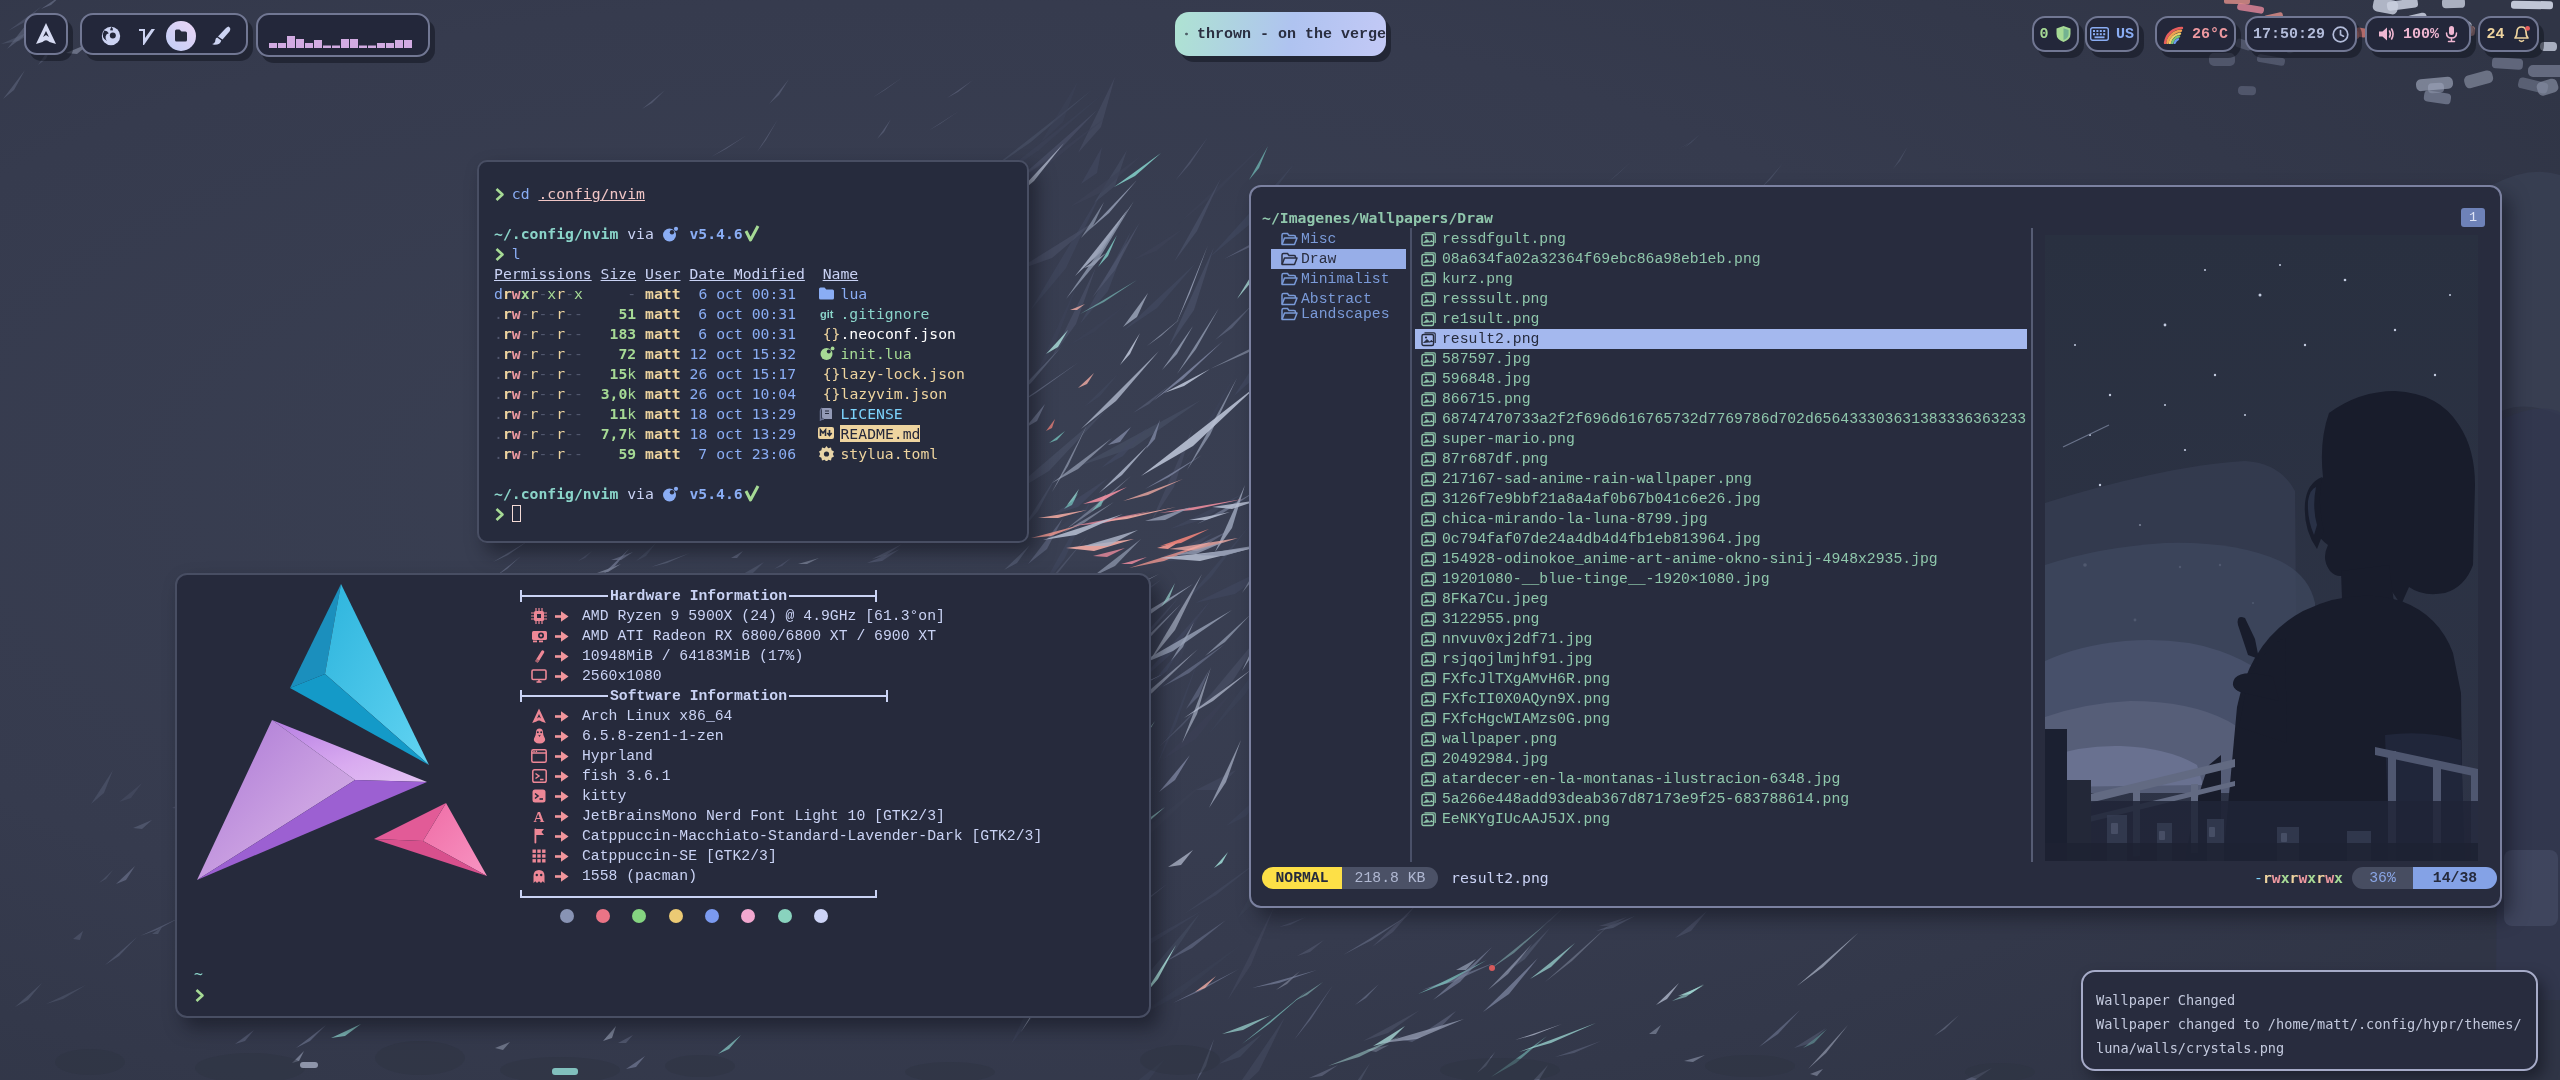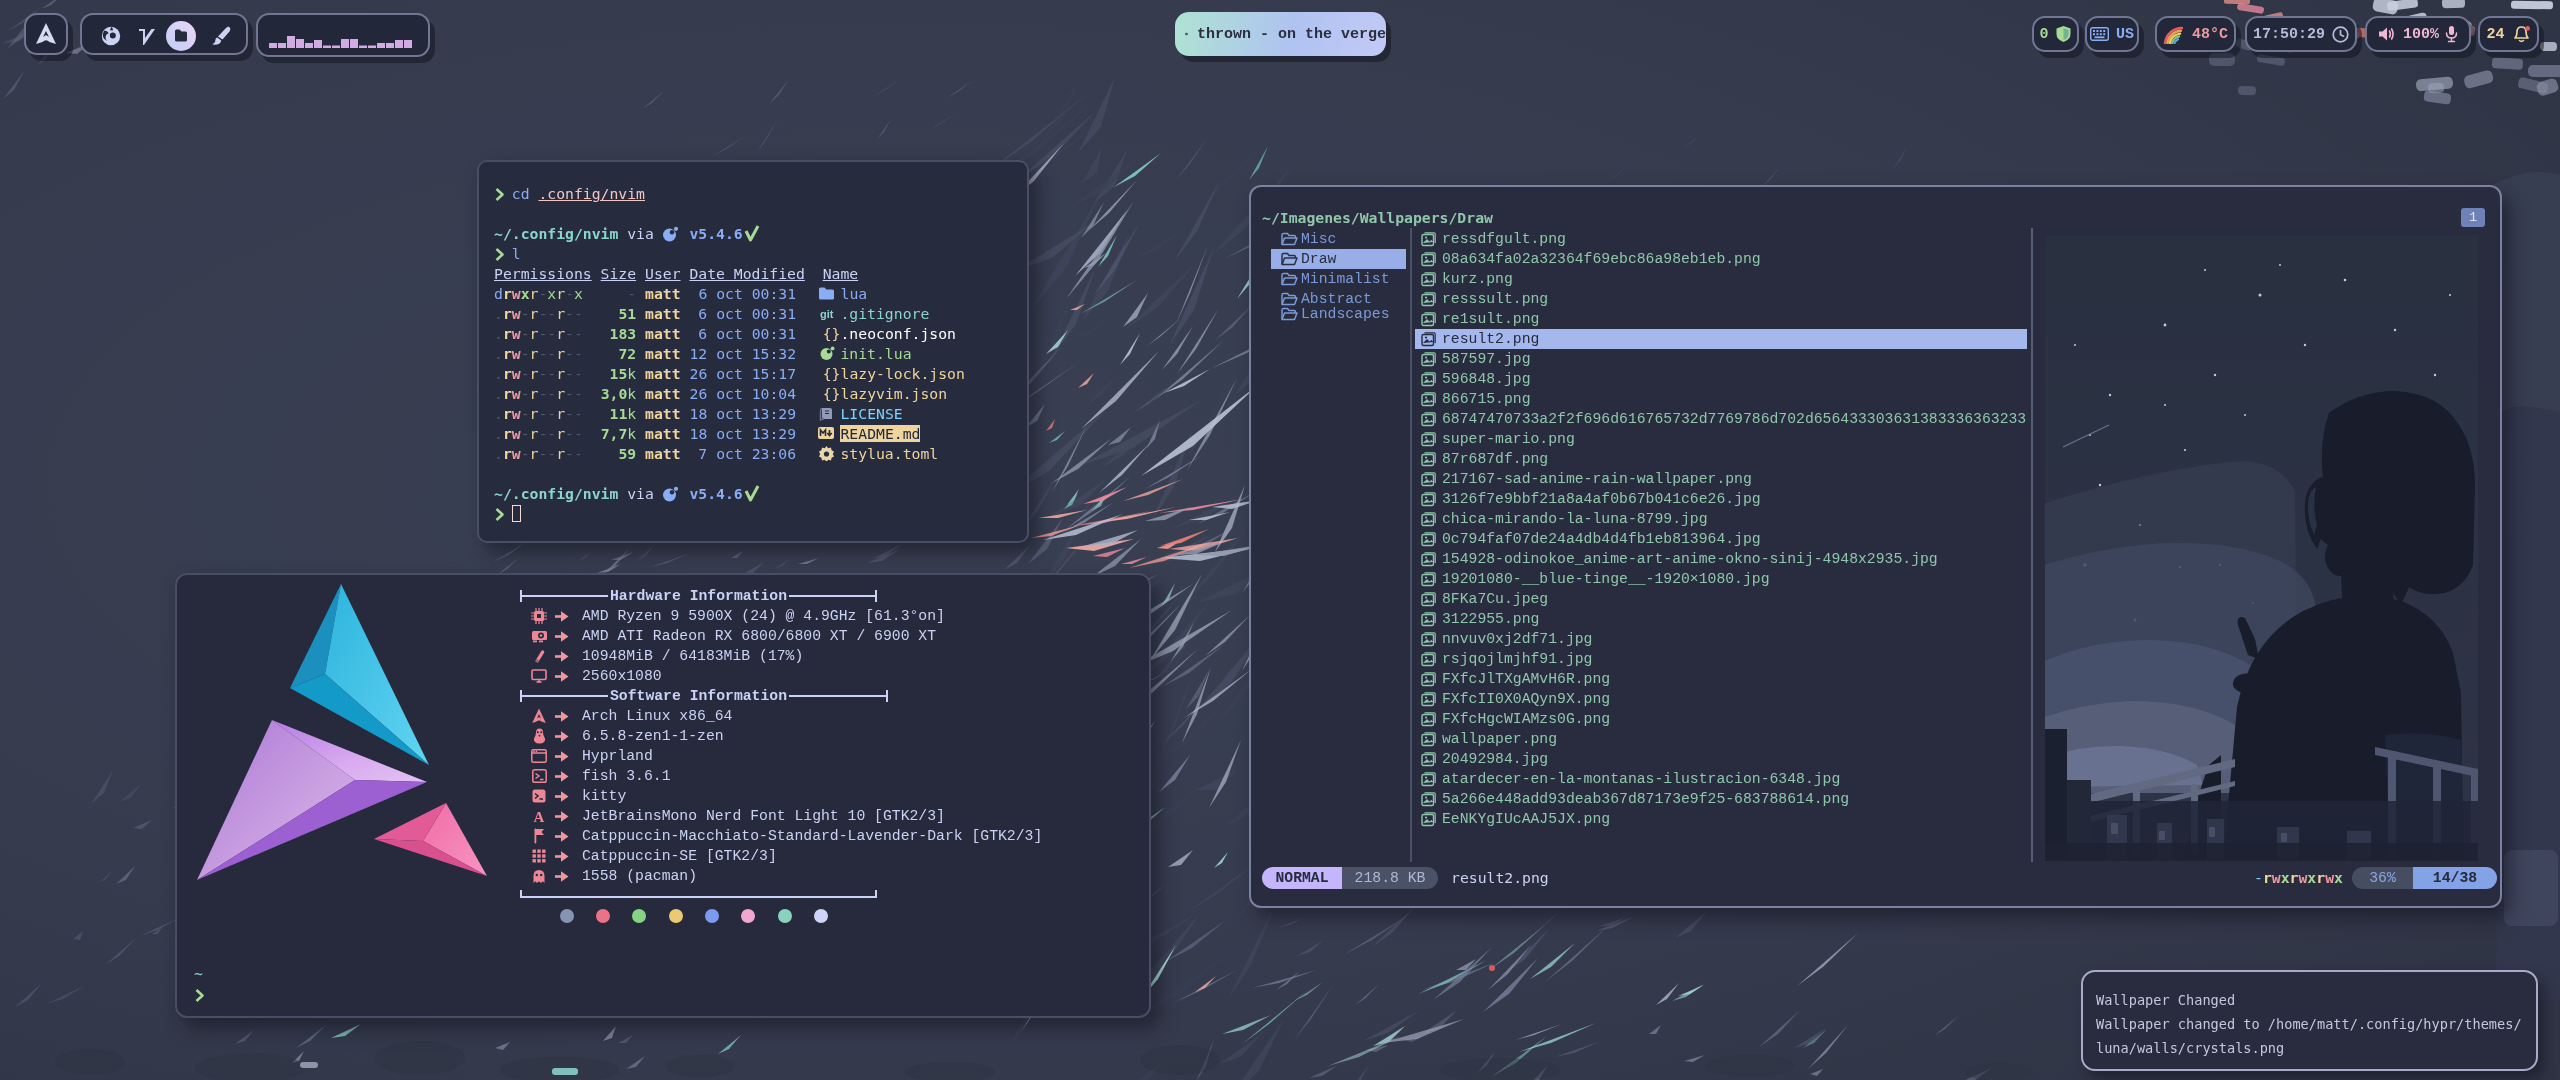--- a/index.html
+++ b/index.html
@@ -489,21 +489,21 @@
 <div class="wdg" style="left:2155px;top:16px;width:81px;height:36px">
 <svg width="22" height="20" viewBox="0 0 22 20">
       <g fill="none" stroke-linecap="round">
         <path d="M2 19 A17 17 0 0 1 19 4" stroke="#e85d5d" stroke-width="2.4"></path>
         <path d="M4.4 19 A14.6 14.6 0 0 1 18 6.8" stroke="#f0a050" stroke-width="2.4"></path>
         <path d="M6.8 19 A12.2 12.2 0 0 1 17 9.6" stroke="#ecd06a" stroke-width="2.4"></path>
         <path d="M9.2 19 A9.8 9.8 0 0 1 16 12.4" stroke="#7cc576" stroke-width="2.4"></path>
         <path d="M11.6 19 A7.4 7.4 0 0 1 15 15.2" stroke="#6a9af0" stroke-width="2.2"></path>
       </g>
     </svg>
-<span class="wtxt rd" style="margin-left:7px">48°C</span>
+<span class="wtxt rd" style="margin-left:7px">26°C</span>
 </div>
 <div class="wdg" style="left:2245px;top:16px;width:112px;height:36px">
     <span class="wtxt" style="color:#b3bcda">17:50:29</span>
 <svg style="margin-left:7px" width="17" height="17" viewBox="0 0 17 17">
       <circle cx="8.5" cy="8.5" r="7.3" fill="none" stroke="#b3bcda" stroke-width="1.7"></circle>
       <path d="M8.5 4.5 V8.8 L11.5 10.2" stroke="#b3bcda" stroke-width="1.7" fill="none" stroke-linecap="round"></path>
     </svg>
 </div>
 <div class="wdg" style="left:2365px;top:16px;width:106px;height:36px">
 <svg width="19" height="16" viewBox="0 0 19 16">
@@ -1025,21 +1025,21 @@
       </svg>5a266e448add93deab367d87173e9f25-683788614.png</div>
 <div class="yrow" style="left:1421px;top:809px"><svg width="15" height="15" viewBox="0 0 15 15">
         <rect x="1" y="2.5" width="11.5" height="11" rx="1.5" fill="none" stroke="currentColor" stroke-width="1.4"></rect>
         <path d="M3.5 0.8 H13 Q14.2 0.8 14.2 2 V11" fill="none" stroke="currentColor" stroke-width="1.2"></path>
         <path d="M2.5 11 L6 7.5 L8.5 10 L10.5 8.5 L11.8 10" fill="currentColor" stroke="currentColor" stroke-width="1"></path>
         <circle cx="5" cy="5.5" r="1.1" fill="currentColor"></circle>
       </svg>EeNKYgIUcAAJ5JX.png</div>
 </div>
 <pre class="t" style="left:1262px;top:208px;color:#90c7ac;font-weight:bold">~/Imagenes/Wallpapers/Draw</pre>
 <div class="abs" style="left:2461px;top:208px;width:24px;height:19px;background:#6e82b8;border-radius:3px;color:#dde3f5;font-size:13.5px;display:flex;align-items:center;justify-content:center">1</div>
-<div class="abs" style="left:1262px;top:867px;width:80px;height:22px;background:#c4b5fd;border-radius:11px 0 0 11px;color:#262b3d;font-weight:bold;font-size:14.75px;display:flex;align-items:center;justify-content:center">NORMAL</div>
+<div class="abs" style="left:1262px;top:867px;width:80px;height:22px;background:#fde047;border-radius:11px 0 0 11px;color:#262b3d;font-weight:bold;font-size:14.75px;display:flex;align-items:center;justify-content:center">NORMAL</div>
 <div class="abs" style="left:1342px;top:867px;width:96px;height:22px;background:#4b5166;border-radius:0 11px 11px 0;color:#b0b8d2;font-size:14.75px;display:flex;align-items:center;justify-content:center">218.8 KB</div>
 <pre class="t" style="left:1451px;top:868px">result2.png</pre>
 <pre class="t" style="left:2254px;top:868px"><span class="gy2">-</span><b><span class="yl">r</span><span class="rd">w</span><span class="gn">x</span><span class="yl">r</span><span class="rd">w</span><span class="gn">x</span><span class="yl">r</span><span class="rd">w</span><span class="gn">x</span></b></pre>
 <div class="abs" style="left:2352px;top:867px;width:61px;height:22px;background:#474d61;border-radius:11px 0 0 11px;color:#8aa6e6;font-size:14.75px;display:flex;align-items:center;justify-content:center">36%</div>
 <div class="abs" style="left:2413px;top:867px;width:84px;height:22px;background:#84a2e6;border-radius:0 11px 11px 0;color:#262b3d;font-weight:bold;font-size:14.75px;display:flex;align-items:center;justify-content:center">14/38</div>
 <svg class="abs" style="left:2045px;top:235px" width="433" height="626" viewBox="0 0 433 626">
 <defs>
 <linearGradient id="sky" x1="0" y1="0" x2="0" y2="1">
         <stop offset="0" stop-color="#293040"></stop>
         <stop offset="1" stop-color="#2e3447"></stop>

